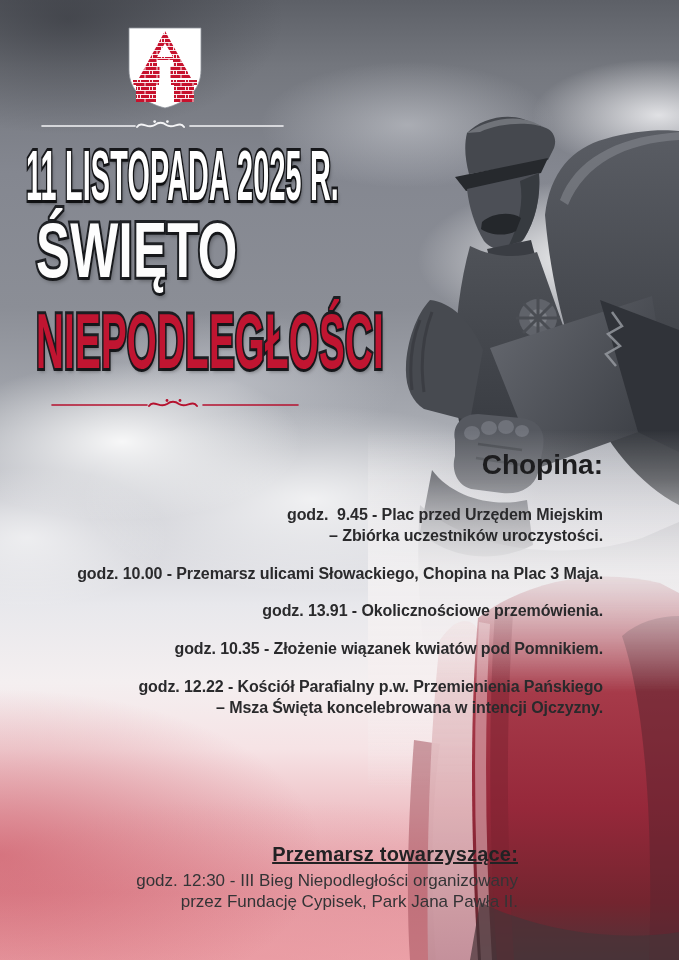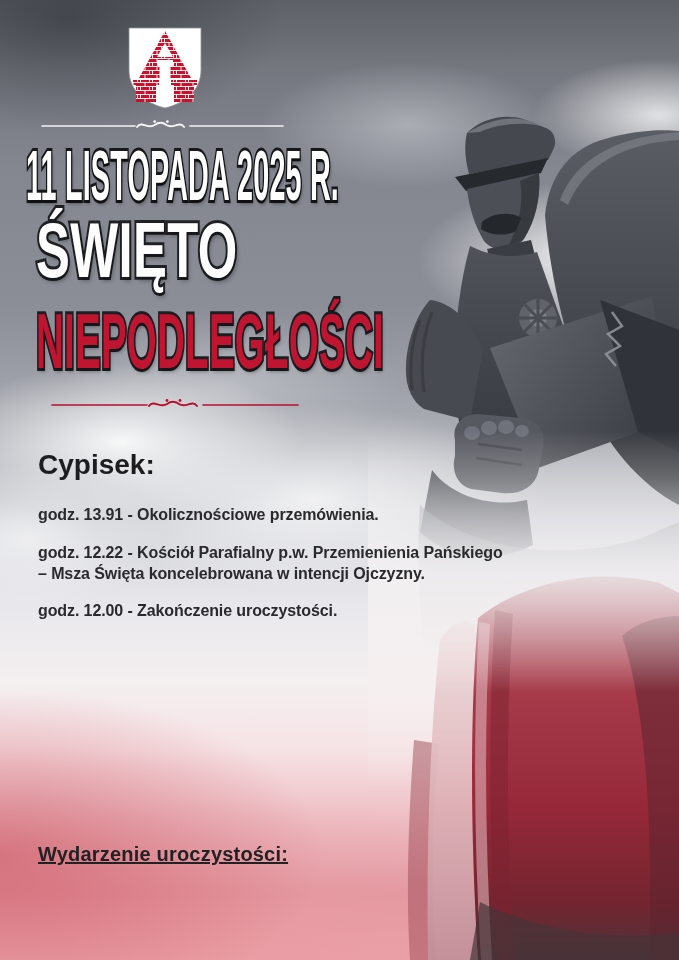--- a/index.html
+++ b/index.html
@@ -20,21 +20,21 @@
       radial-gradient(ellipse 320px 130px at 46% 52%, rgba(255,255,255,.75), rgba(255,255,255,0) 72%),
       radial-gradient(ellipse 200px 100px at 4% 56%, rgba(255,255,255,.6), rgba(255,255,255,0) 70%),
       radial-gradient(ellipse 240px 100px at 34% 40%, rgba(210,212,218,.5), rgba(210,212,218,0) 70%),
       radial-gradient(ellipse 430px 220px at 0% 89%, rgba(201,79,93,.60), rgba(201,79,93,0) 75%),
       radial-gradient(ellipse 520px 230px at 38% 101%, rgba(232,148,156,.55), rgba(232,148,156,0) 75%),
       linear-gradient(180deg,#5d6067 0%,#74777e 7%,#848790 18%,#8b8e96 32%,
         #a7aab1 44%,#cdced4 54%,#e8e8ec 63%,#f4eff0 71%,
         #f6e3e5 78%,#eec0c5 85%,#e39aa2 93%,#eca6ac 100%);
   }
   .statue{position:absolute;inset:0;z-index:1;}
-  .content{position:absolute;inset:0;z-index:2;}
+  .content{position:absolute;inset:0;z-index:2;text-align:right;}
 
   
   .crest{position:absolute;left:127px;top:26px;width:76px;height:84px;}
 
   
   .divider{position:absolute;height:14px;}
   .divider.white{left:40px;top:119px;width:245px;color:#f4f4f6;}
   .divider.red{left:46px;top:398px;width:258px;color:#b5122f;}
 
   
@@ -223,25 +223,30 @@
 
     <div class="head-line date-line">11 LISTOPADA 2025 R.</div>
     <div class="head-line title-1">ŚWIĘTO</div>
     <div class="head-line title-2">NIEPODLEGŁOŚCI</div>
 
     <svg class="divider red" viewBox="0 0 250 14" aria-hidden="true">
       <use href="#orn"></use>
     </svg>
 
     <div class="program">
-      <h2 class="program-title">Cypisek:</h2>
+      <h2 class="program-title">Chopina:</h2>
+      <p class="program-item">godz.&nbsp; 9.45 - Plac przed Urzędem Miejskim
+– Zbiórka uczestników uroczystości.</p>
+      <p class="program-item">godz. 10.00 - Przemarsz ulicami Słowackiego, Chopina na Plac 3 Maja.</p>
       <p class="program-item">godz. 13.91 - Okolicznościowe przemówienia.</p>
+      <p class="program-item">godz. 10.35 - Złożenie wiązanek kwiatów pod Pomnikiem.</p>
       <p class="program-item">godz. 12.22 - Kościół Parafialny p.w. Przemienienia Pańskiego
 – Msza Święta koncelebrowana w intencji Ojczyzny.</p>
-      <p class="program-item">godz. 12.00 - Zakończenie uroczystości.</p>
     </div>
 
     <div class="side-event">
-      <h3 class="side-event-title">Wydarzenie uroczystości:</h3>
+      <h3 class="side-event-title">Przemarsz towarzyszące:</h3>
+      <p class="side-event-text">godz. 12:30 - III Bieg Niepodległości organizowany
+przez Fundację Cypisek, Park Jana Pawła II.</p>
     </div>
 
   </div>
 </div>
 
 </body></html>

